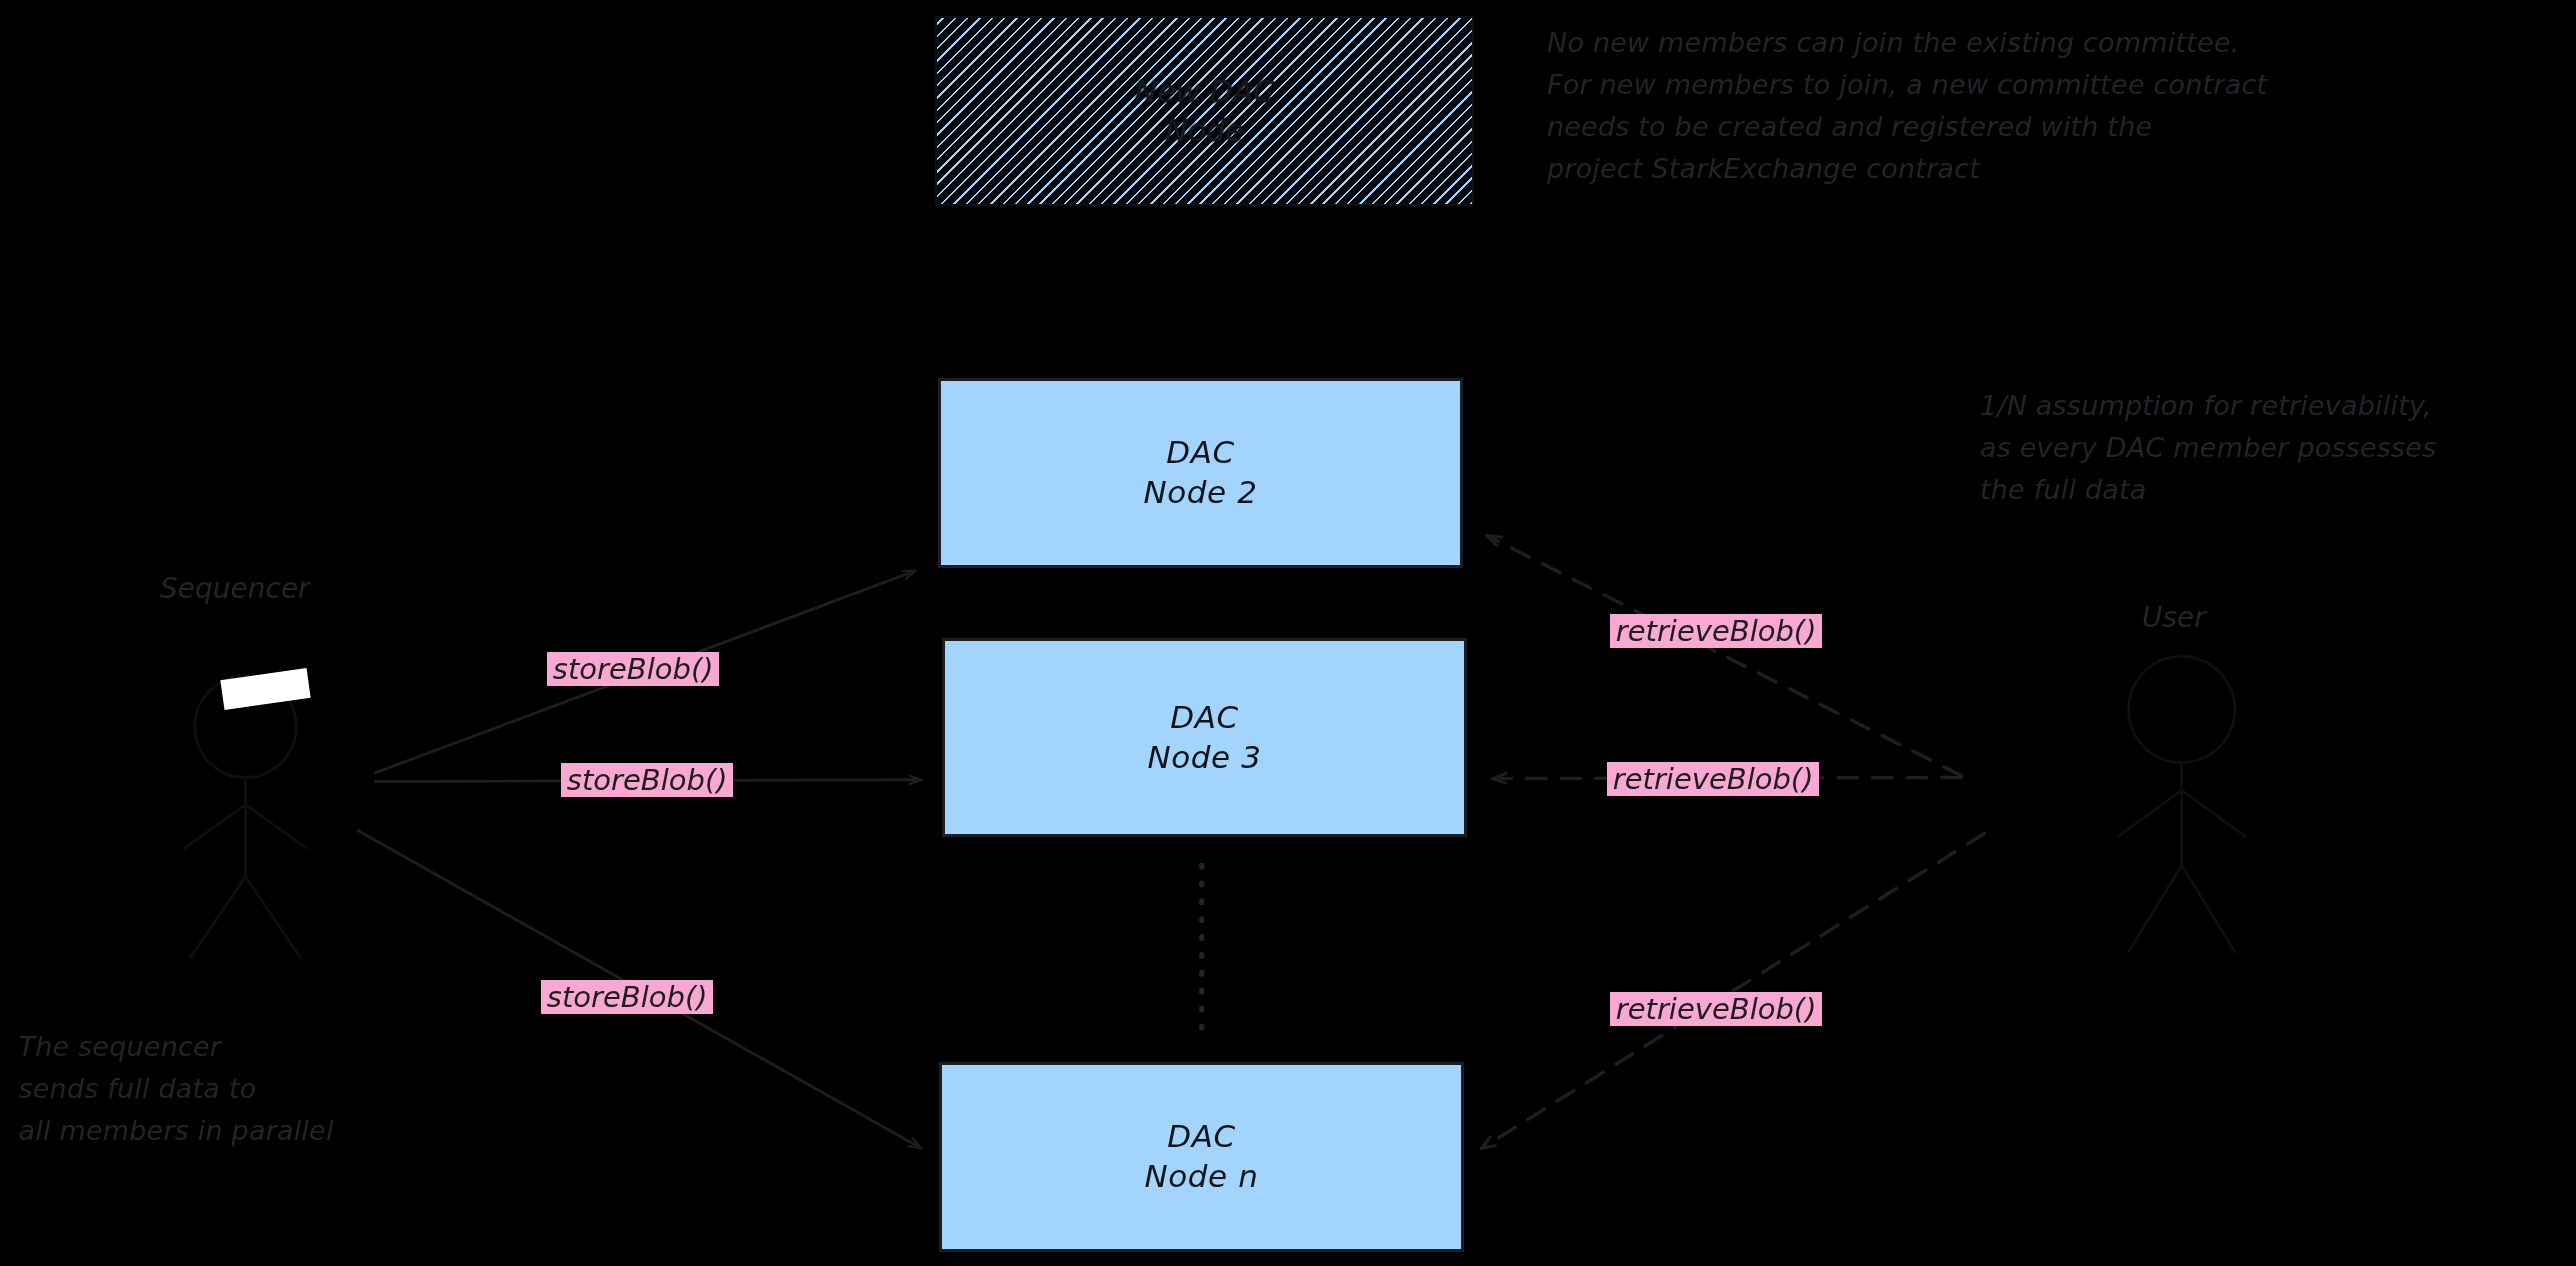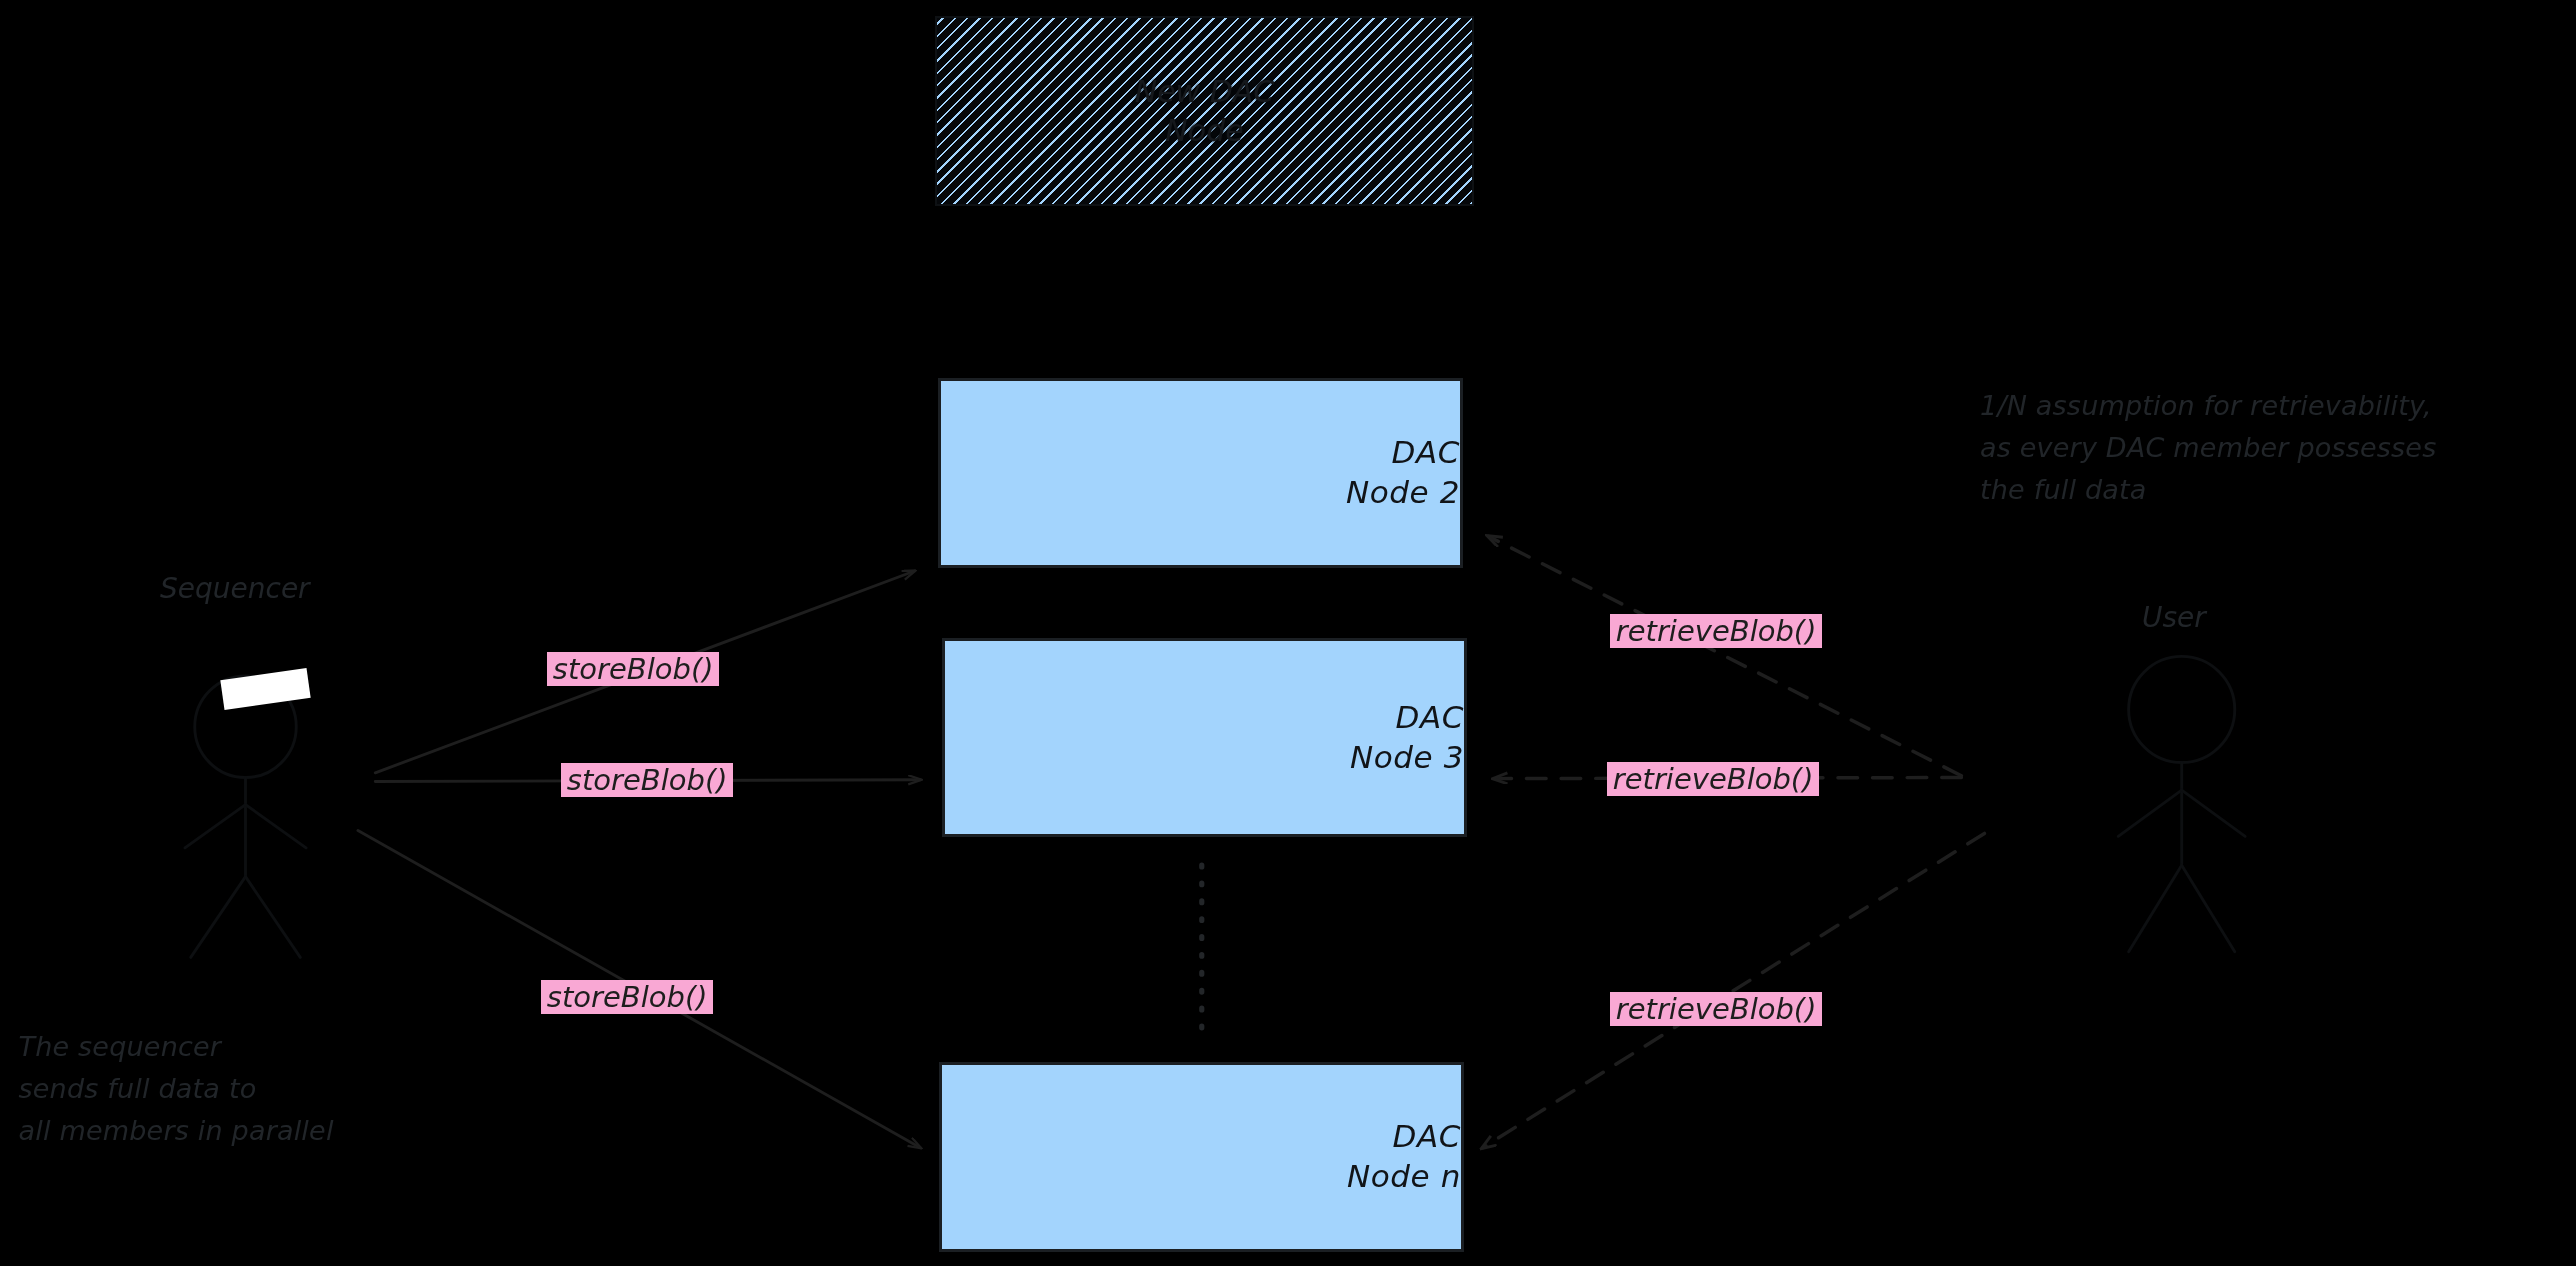--- a/index.html
+++ b/index.html
@@ -1,21 +1,21 @@
 <!DOCTYPE html>
 <html style="font-size:9.2px"><head>
 <meta charset="utf-8">
 <style>
   html,body{margin:0;padding:0;background:#000;}
   body{width:2576px;height:1266px;position:relative;overflow:hidden;
        font-family:"DejaVu Sans", sans-serif;}
   #stage{position:absolute;inset:0;width:2576px;height:1266px;background:#000;}
   svg.layer{position:absolute;left:0;top:0;width:2576px;height:1266px;overflow:visible;}
   .node-box{position:absolute;background:#a3d4fd;border:3.5px solid #1b1f23;
-            display:flex;flex-direction:column;align-items:flex-end;justify-content:center;
+            display:flex;flex-direction:column;align-items:center;justify-content:center;
             box-sizing:border-box;}
   .node-line{color:#111418;font-size:31px;line-height:1.28;font-style:italic;
              font-family:"DejaVu Sans", sans-serif;letter-spacing:0.6px;}
   .hatch-box{position:absolute;border:2.9px solid #0e1114;box-sizing:border-box;
              display:flex;flex-direction:column;align-items:center;justify-content:center;
              background-color:#05070a;
              background-image:repeating-linear-gradient(-45deg,
                  #a3d4fd 0px,#a3d4fd 1.7px,
                  rgba(0,0,0,0) 1.7px,rgba(0,0,0,0) 8.7px);}
   .hatch-line{color:#15181c;font-size:30px;line-height:1.3;font-style:italic;
@@ -103,20 +103,24 @@
   <div class="actor-name" style="left:2135px;top:601px;margin-left:7px;">User</div>
 
   <div class="edge-lbl" style="left:547px;top:652px;">storeBlob()</div>
   <div class="edge-lbl" style="left:561px;top:763px;">storeBlob()</div>
   <div class="edge-lbl" style="left:541px;top:980px;">storeBlob()</div>
 
   <div class="edge-lbl" style="left:1610px;top:614px;">retrieveBlob()</div>
   <div class="edge-lbl" style="left:1607px;top:762px;">retrieveBlob()</div>
   <div class="edge-lbl" style="left:1610px;top:992px;">retrieveBlob()</div>
 
+  <div class="note" style="left:1547px;top:22px;width:923px;">No new members can join the existing committee.
+For new members to join, a new committee contract
+needs to be created and registered with the
+project StarkExchange contract</div>
 
   <div class="note" style="left:1980px;top:385px;width:577px;">1/N assumption for retrievability,
 as every DAC member possesses
 the full data</div>
 
   <div class="note" style="left:18.5px;top:1026px;width:438px;font-style:italic;">The sequencer
 sends full data to
 all members in parallel</div>
 
 </div>

